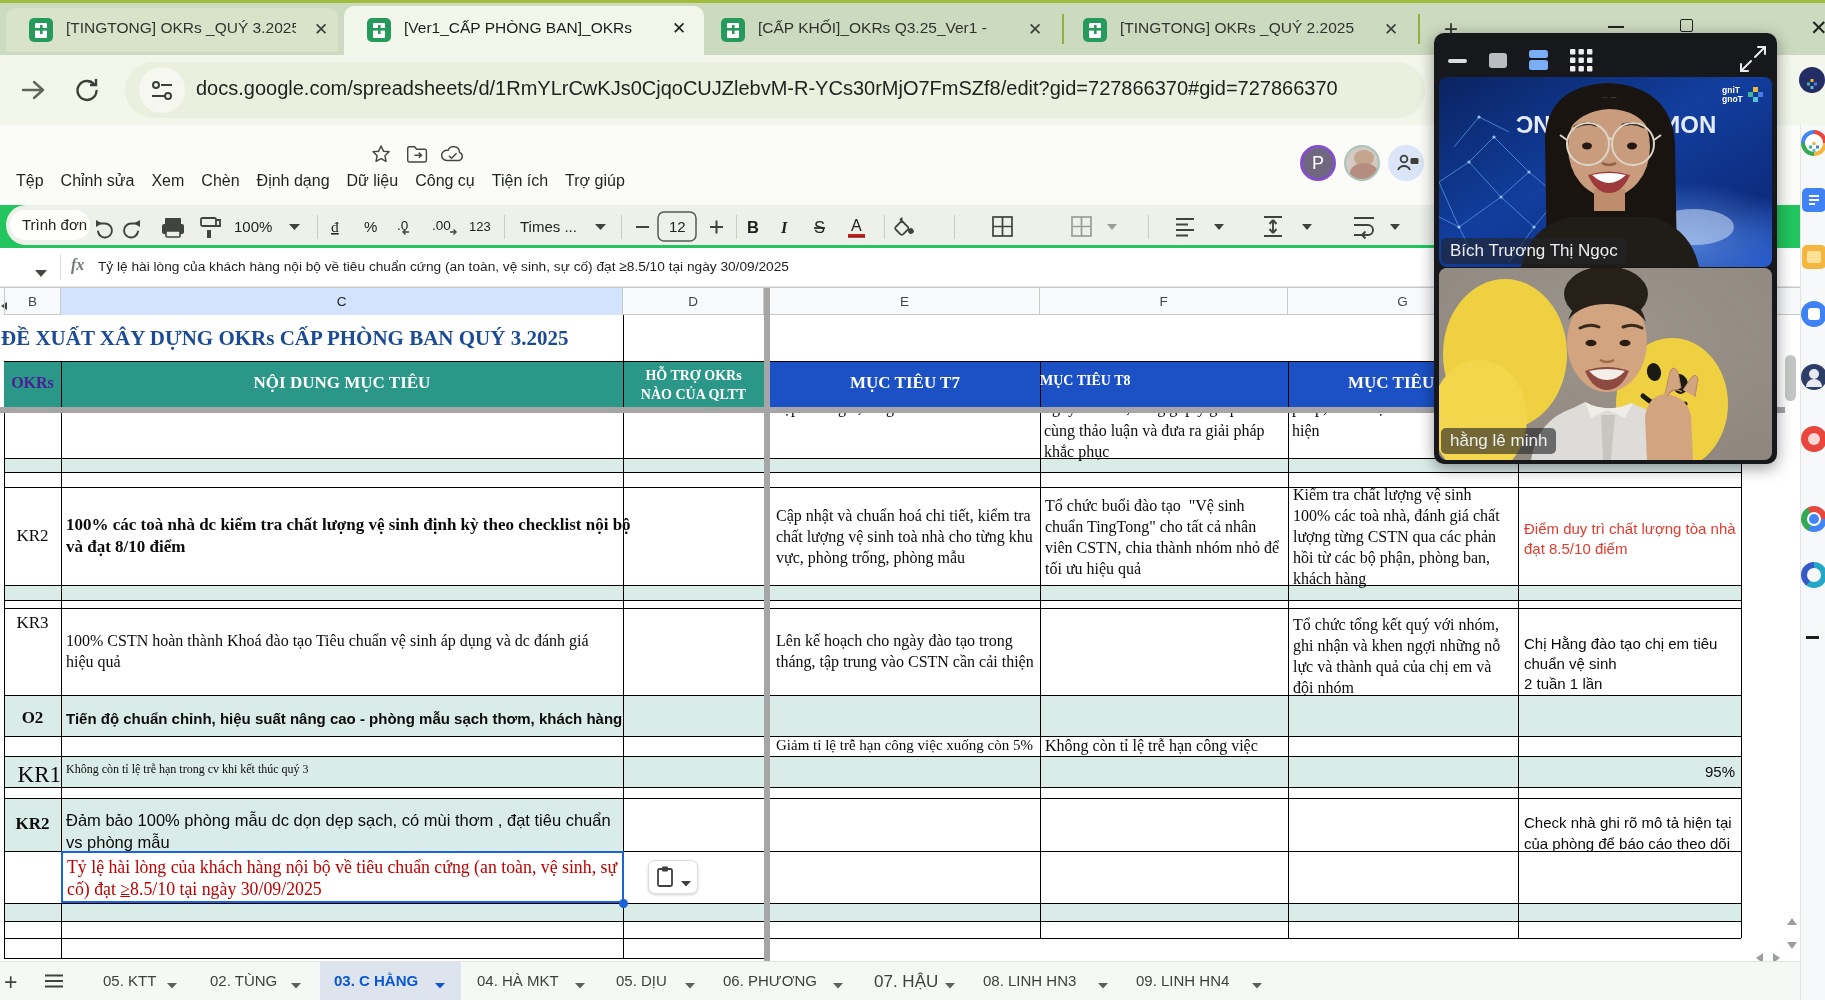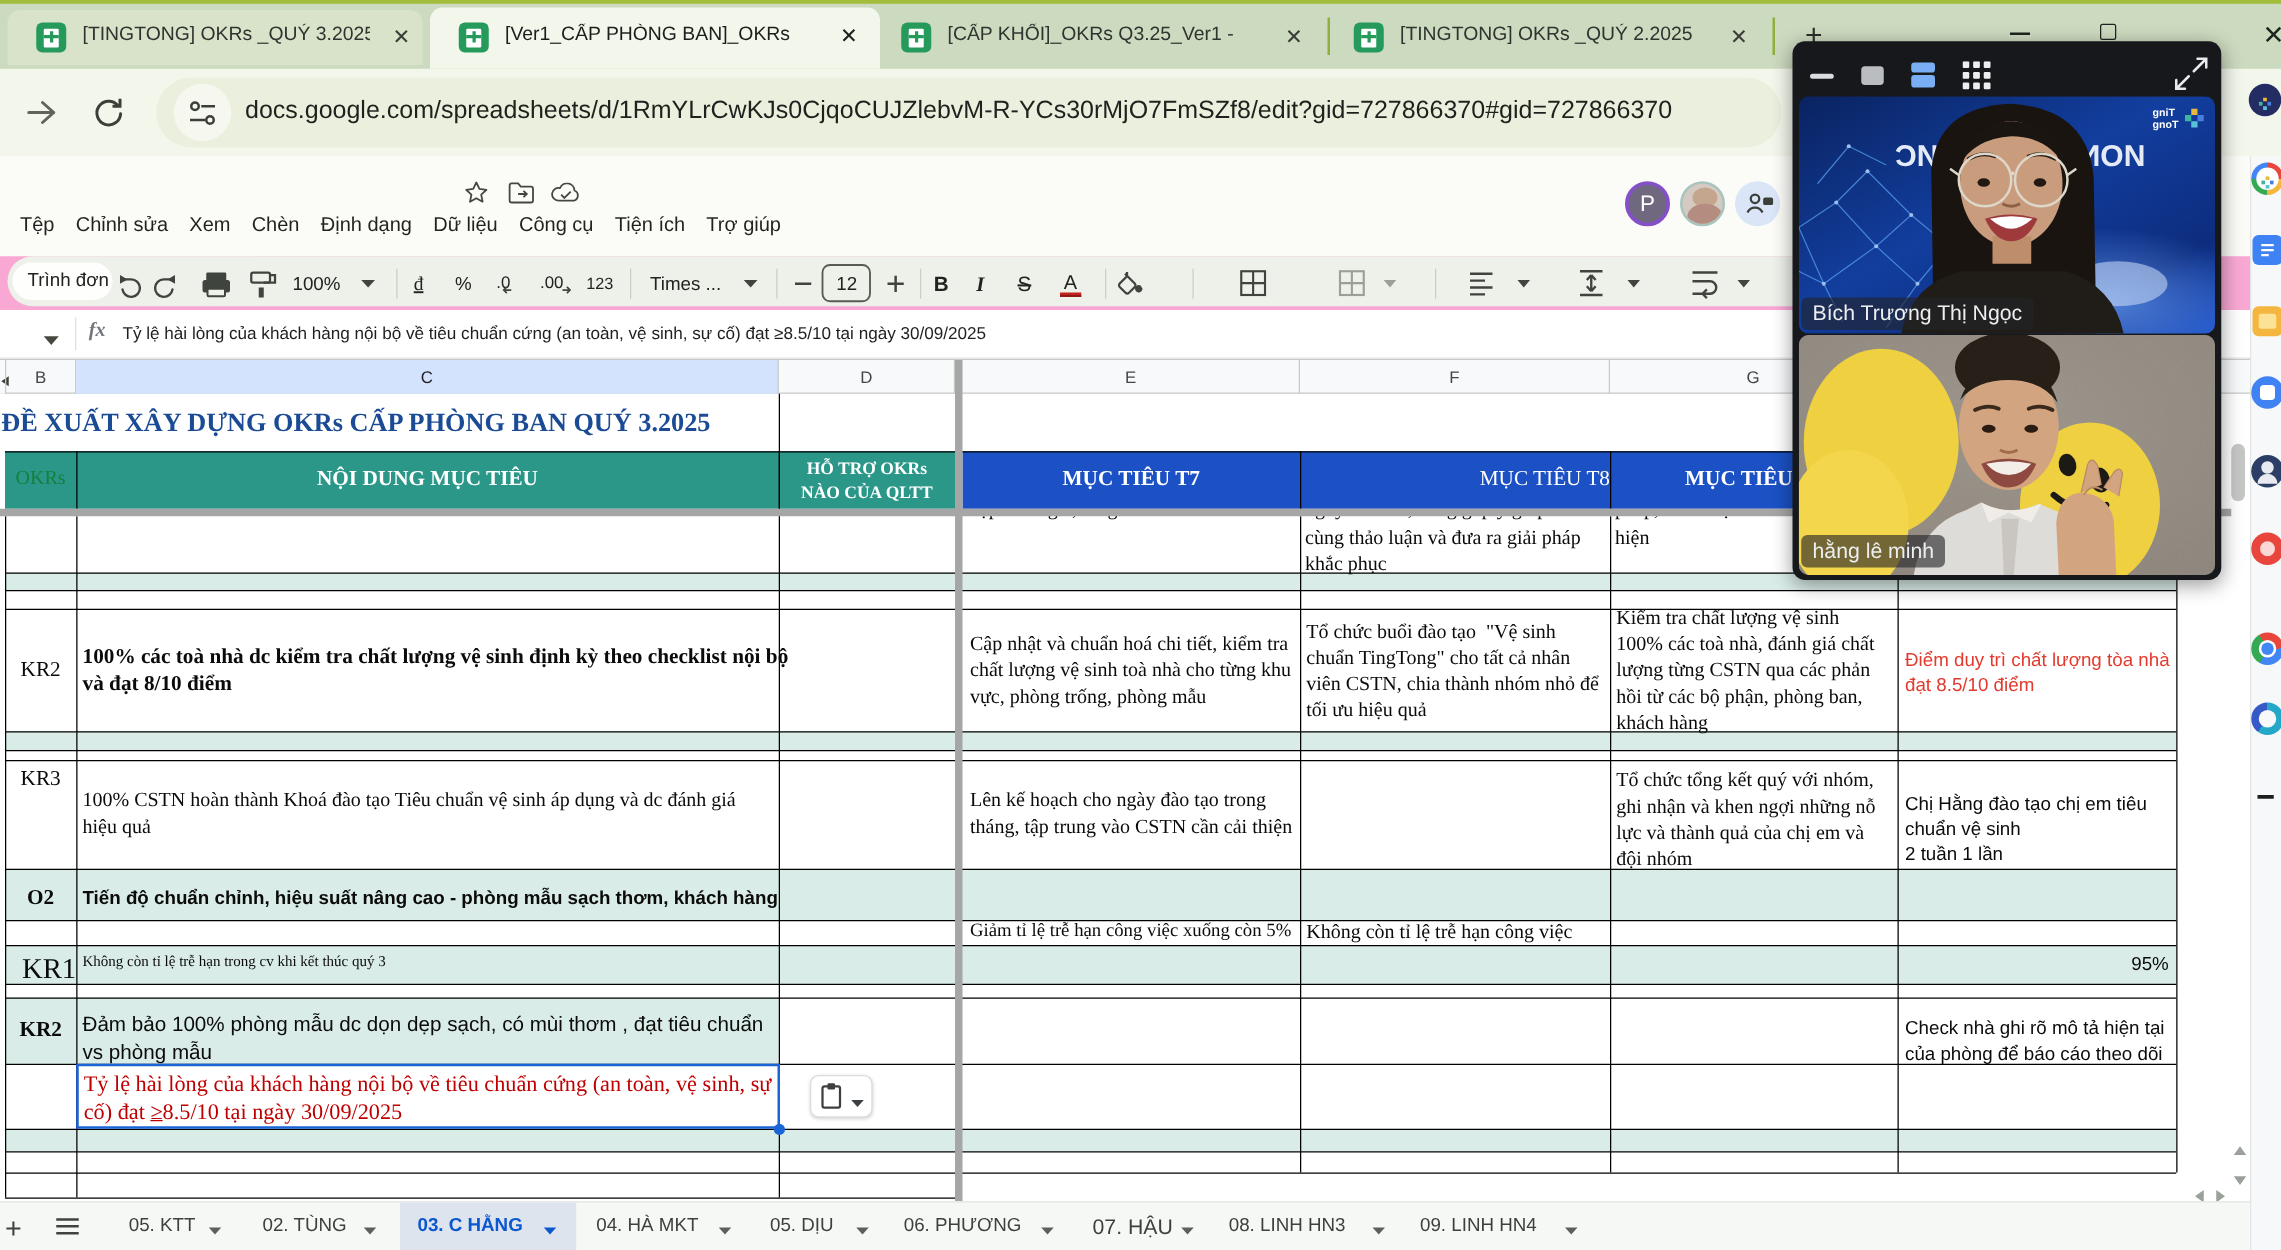--- a/index.html
+++ b/index.html
@@ -111,21 +111,21 @@
       <div class="a" style="left:4px;top:16px;width:28px;height:20px;border-radius:50% 50% 0 0;background:#b48d80"></div>
     </div>
   <div class="a" style="left:1388px;top:20px;width:36px;height:36px;border-radius:50%;background:#dbe5f8"></div>
   <div class="a" style="left:1395px;top:28px"><svg width="24" height="20">
         <circle cx="9" cy="6" r="3.4" fill="none" stroke="#3c4039" stroke-width="1.8"></circle>
         <path d="M3 17 a6.5 6.5 0 0 1 12 0" fill="none" stroke="#3c4039" stroke-width="1.8"></path>
         <rect x="15.5" y="5" width="8" height="6" rx="1.5" fill="#3c4039"></rect>
       </svg></div>
 </div>
 
-<div class="a" id="tbar" style="left:0;top:205px;width:1825px;height:43px;background:#f9a8d4">
+<div class="a" id="tbar" style="left:0;top:205px;width:1825px;height:43px;background:#22c55e">
   <div class="a" style="left:6px;top:0;width:1762px;height:40px;background:#edf1ea;border-radius:22px"></div>
   <div class="a" style="left:10px;top:5px;width:80px;height:30px;background:#fefefc;border-radius:16px;font-size:15px;color:#20231f;line-height:30px;padding-left:12px;white-space:nowrap;overflow:hidden">Trình đơn</div>
   <svg class="a" style="left:0;top:0" width="1440" height="43">
     <g stroke="#40443e" stroke-width="1.9" fill="none" stroke-linecap="round" stroke-linejoin="round">
       <path d="M96 15 l6 3.5 -6 3.5 z" fill="#40443e" stroke="none"></path>
       <path d="M100 18.5 h5 a7 7 0 1 1 -7 8"></path>
       <path d="M140 15 l-6 3.5 6 3.5 z" fill="#40443e" stroke="none"></path>
       <path d="M136 18.5 h-5 a7 7 0 1 0 7 8"></path>
     </g>
     <g fill="#40443e">
@@ -216,25 +216,25 @@
 <div class="a serif" style="left:1px;top:326px;width:700px;font-size:21px;font-weight:bold;color:#1b4b94;white-space:nowrap">ĐỀ XUẤT XÂY DỰNG OKRs CẤP PHÒNG BAN QUÝ 3.2025</div>
 
 <div class="a" style="left:4px;top:361px;width:760px;height:46px;background:#2b9789"></div>
 <div class="a" style="left:770px;top:361px;width:971px;height:46px;background:#1b51c5"></div>
 <div class="a hl" style="left:4px;top:361px;width:1737px"></div>
 <div class="a vl" style="left:61px;top:361px;height:46px"></div>
 <div class="a vl" style="left:623px;top:361px;height:46px"></div>
 <div class="a vl" style="left:1040px;top:361px;height:46px"></div>
 <div class="a vl" style="left:1288px;top:361px;height:46px"></div>
 <div class="a vl" style="left:1518px;top:361px;height:46px"></div>
-<div class="a serif" style="left:4px;top:374px;width:57px;text-align:center;font-size:16px;font-weight:normal;color:#15803d">OKRs</div>
+<div class="a serif" style="left:4px;top:374px;width:57px;text-align:center;font-size:16px;font-weight:bold;color:#4c1d95">OKRs</div>
 <div class="a serif" style="left:61px;top:373px;width:562px;text-align:center;font-size:17px;font-weight:bold;color:#fff">NỘI DUNG MỤC TIÊU</div>
 <div class="a serif" style="left:623px;top:366px;width:141px;text-align:center;font-size:14px;font-weight:bold;color:#fff;line-height:19px">HỖ TRỢ OKRs<br>NÀO CỦA QLTT</div>
 <div class="a serif" style="left:770px;top:373px;width:270px;text-align:center;font-size:17px;font-weight:bold;color:#fff">MỤC TIÊU T7</div>
-<div class="a serif" style="left:1040px;top:373px;width:248px;text-align:right;font-size:17px;font-weight:normal;color:#fff">MỤC TIÊU T8</div>
+<div class="a serif" style="left:1040px;top:373px;width:248px;text-align:left;font-size:14px;font-weight:bold;color:#fff">MỤC TIÊU T8</div>
 <div class="a serif" style="left:1288px;top:373px;width:230px;text-align:center;font-size:17px;font-weight:bold;color:#fff">MỤC TIÊU T9</div>
 
 <div class="a teal" style="left:4px;top:458px;width:1737px;height:14px"></div>
 <div class="a teal" style="left:4px;top:585px;width:1737px;height:15px"></div>
 <div class="a teal" style="left:4px;top:695px;width:1737px;height:41px"></div>
 <div class="a teal" style="left:4px;top:756px;width:1737px;height:31px"></div>
 <div class="a teal" style="left:4px;top:798px;width:619px;height:53px"></div>
 <div class="a teal" style="left:4px;top:903px;width:1737px;height:18px"></div>
 
 <div class="a hl" style="left:4px;top:458px;width:1737px"></div>

